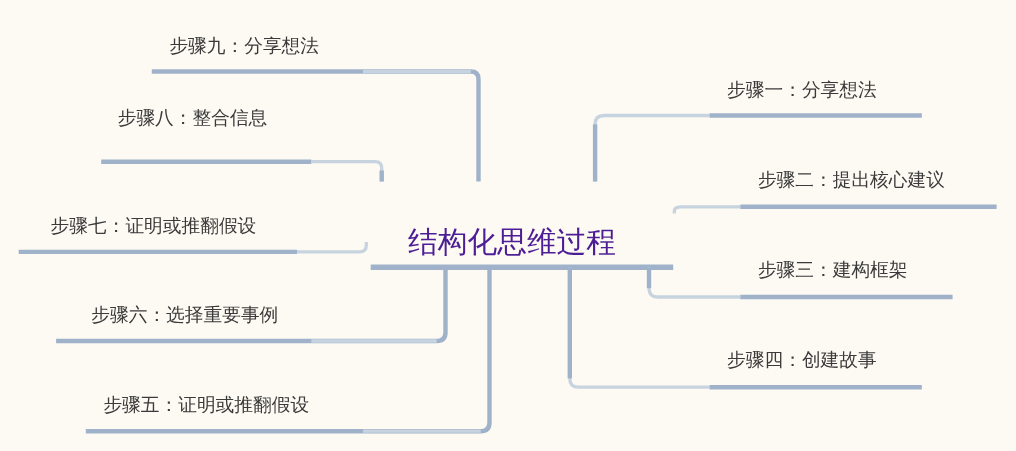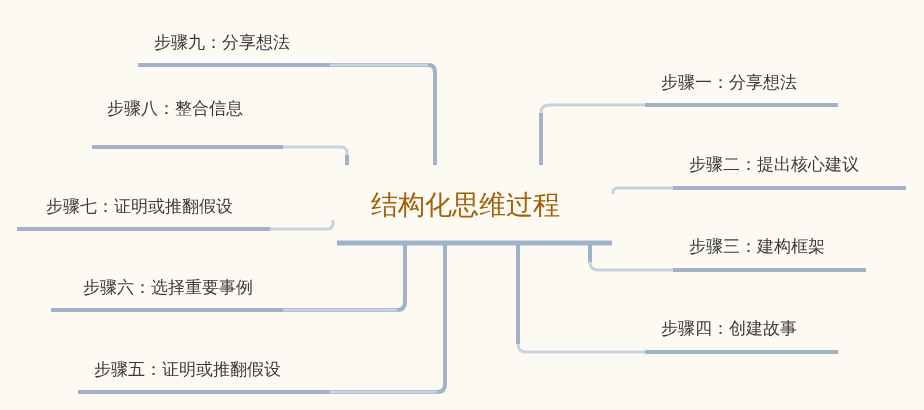--- a/index.html
+++ b/index.html
@@ -1,20 +1,20 @@
 <!DOCTYPE html>
 <html><head>
 <meta charset="utf-8">
 <style>
   html,body{margin:0;padding:0;}
   body{width:924px;height:410px;background:#fdfaf3;position:relative;overflow:hidden;
        font-family:"DejaVu Sans","Liberation Sans",sans-serif;color:#333;}
   svg.lines{position:absolute;left:0;top:0;}
   .node{position:absolute;font-size:17px;color:#3a3a3a;white-space:nowrap;line-height:20px;}
-  .root{position:absolute;font-size:27px;color:#a16207;white-space:nowrap;line-height:32px;}
+  .root{position:absolute;font-size:27px;color:#4c1d95;white-space:nowrap;line-height:32px;margin-top:16px;}
 </style>
 </head>
 <body>
 
 <svg class="lines" width="924" height="410">
   <g fill="none" stroke-linecap="butt">
 
     <line x1="337" y1="243" x2="612" y2="243" stroke="#9fb2ca" stroke-width="5"></line>
 
     <path d="M435 165 V72 Q435 65 428 65 H330" stroke="#9fb2ca" stroke-width="4"></path>

